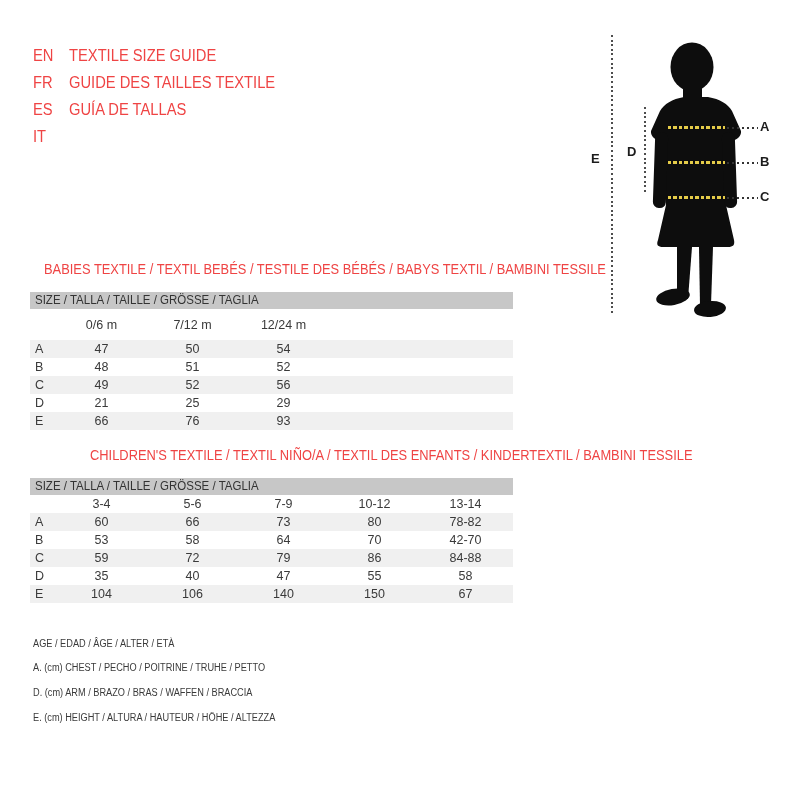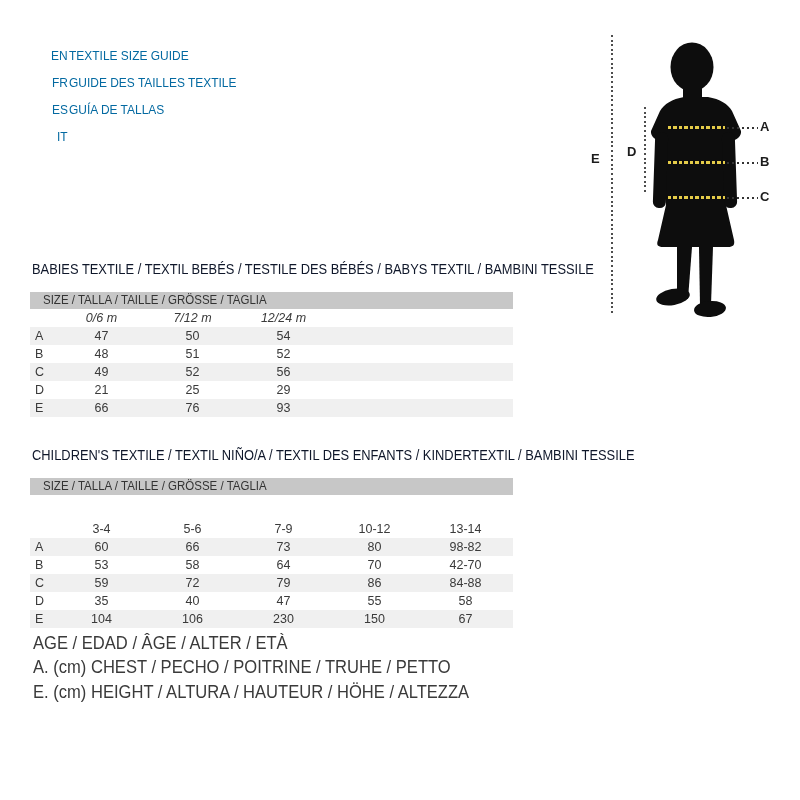--- a/index.html
+++ b/index.html
@@ -2,46 +2,46 @@
 <html><head>
 <meta charset="utf-8">
 <style>
   html,body{margin:0;padding:0;background:#fff;}
   .page{position:relative;width:800px;height:800px;background:#ffffff;
         font-family:"Liberation Sans",sans-serif;color:#373737;overflow:hidden;}
   .cond{display:inline-block;transform:scaleX(.92);transform-origin:0 50%;white-space:nowrap;}
 
   
   .langs{position:absolute;left:33px;top:42px;}
-  .lang-row{display:flex;height:27px;align-items:center;font-size:13px;color:#0369a1;text-align:right;}
+  .lang-row{display:flex;height:27px;align-items:center;font-size:16px;color:#ef4444;}
   .lang-code{width:36px;flex:none;}
 
   
-  .section-title{position:absolute;left:32px;font-size:14px;color:#0f172a;}
+  .section-title{position:absolute;left:44px;font-size:14px;color:#ef4444;}
   .title-babies{top:261px;}
-  .title-children{top:447px;}
+  .title-children{top:447px;margin-left:46px;}
 
   
   .tbl{position:absolute;left:30px;width:483px;font-size:12.5px;color:#3a3a3a;}
   .tbl-babies{top:292px;}
   .tbl-children{top:478px;}
-  .size-bar{height:17px;background:#c7c7c7;line-height:17px;padding-left:13px;color:#333;}
+  .size-bar{height:17px;background:#c7c7c7;line-height:17px;padding-left:5px;color:#333;}
   .ages-row{display:grid;align-items:center;padding-left:26px;}
-  .tbl-babies .ages-row{height:18px;grid-template-columns:repeat(3,91px);font-style:italic;}
-  .tbl-children .ages-row{height:18px;grid-template-columns:repeat(5,91px);margin-top:25px;}
+  .tbl-babies .ages-row{height:31px;grid-template-columns:repeat(3,91px);}
+  .tbl-children .ages-row{height:18px;grid-template-columns:repeat(5,91px);}
   .t-row{height:18px;display:grid;align-items:center;}
   .tbl-babies .t-row{grid-template-columns:26px repeat(3,91px);}
   .tbl-children .t-row{grid-template-columns:26px repeat(5,91px);}
   .t-row.alt{background:#f0f0f0;}
   .cell{text-align:center;}
   .lbl{text-align:left;padding-left:5px;}
   .vals{display:contents;}
 
   
-  .legend{position:absolute;left:33px;top:631px;font-size:18px;color:#3a3a3a;}
+  .legend{position:absolute;left:33px;top:631px;font-size:10px;color:#3a3a3a;}
   .legend-line{height:24.6px;display:flex;align-items:center;}
 
   
   .fig-svg{position:absolute;left:585px;top:25px;}
   .vline{position:absolute;width:2px;
          background:repeating-linear-gradient(to bottom,#4d4d4d 0 2px,rgba(0,0,0,0) 2px 4.6px);}
   .e-line{left:611px;top:35px;height:281px;}
   .d-line{left:644px;top:107px;height:87px;}
   .mlabel{position:absolute;font-size:13px;font-weight:bold;color:#1c1c1c;}
   .e-label{left:591px;top:151px;}
@@ -182,21 +182,21 @@
         <span class="cell">7-9</span>
         <span class="cell">10-12</span>
         <span class="cell">13-14</span>
       </div>
     <div>
 
         <div class="t-row alt">
           <span class="cell lbl">A</span>
           <span class="vals">
             
-          <span class="cell">60</span><span class="cell">66</span><span class="cell">73</span><span class="cell">80</span><span class="cell">98-82</span></span>
+          <span class="cell">60</span><span class="cell">66</span><span class="cell">73</span><span class="cell">80</span><span class="cell">78-82</span></span>
         </div>
 
         <div class="t-row">
           <span class="cell lbl">B</span>
           <span class="vals">
             
           <span class="cell">53</span><span class="cell">58</span><span class="cell">64</span><span class="cell">70</span><span class="cell">42-70</span></span>
         </div>
 
         <div class="t-row alt">
@@ -210,37 +210,40 @@
           <span class="cell lbl">D</span>
           <span class="vals">
             
           <span class="cell">35</span><span class="cell">40</span><span class="cell">47</span><span class="cell">55</span><span class="cell">58</span></span>
         </div>
 
         <div class="t-row alt">
           <span class="cell lbl">E</span>
           <span class="vals">
             
-          <span class="cell">104</span><span class="cell">106</span><span class="cell">230</span><span class="cell">150</span><span class="cell">67</span></span>
+          <span class="cell">104</span><span class="cell">106</span><span class="cell">140</span><span class="cell">150</span><span class="cell">67</span></span>
         </div>
       </div>
   </div>
 
   <div class="legend">
     <div class="legend-line">
       <span class="cond">AGE / EDAD / ÂGE / ALTER / ETÀ</span>
     </div>
     <div>
 
         <div class="legend-line">
           <span class="cond">A. (cm) CHEST / PECHO / POITRINE / TRUHE / PETTO</span>
         </div>
 
 
 
+        <div class="legend-line">
+          <span class="cond">D. (cm) ARM / BRAZO / BRAS / WAFFEN / BRACCIA</span>
+        </div>
 
         <div class="legend-line">
           <span class="cond">E. (cm) HEIGHT / ALTURA / HAUTEUR / HÖHE / ALTEZZA</span>
         </div>
       </div>
   </div>
 
 </div>
 
 </body></html>

